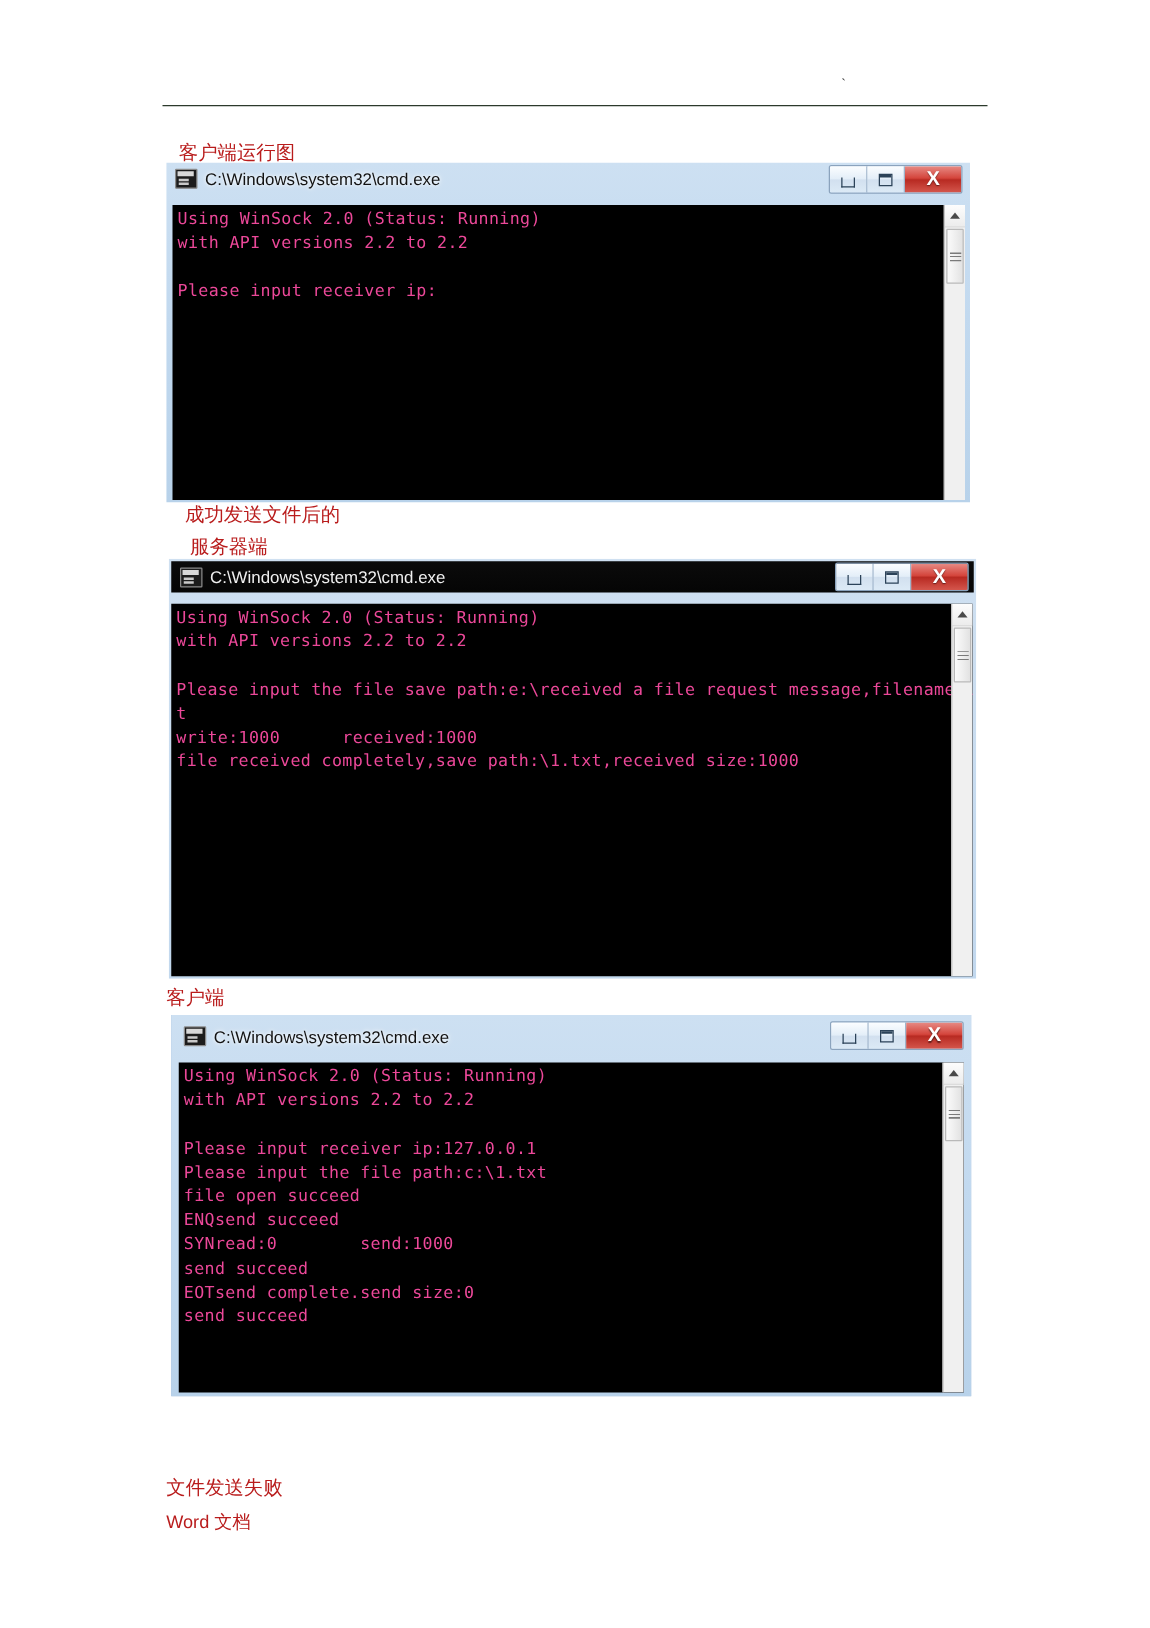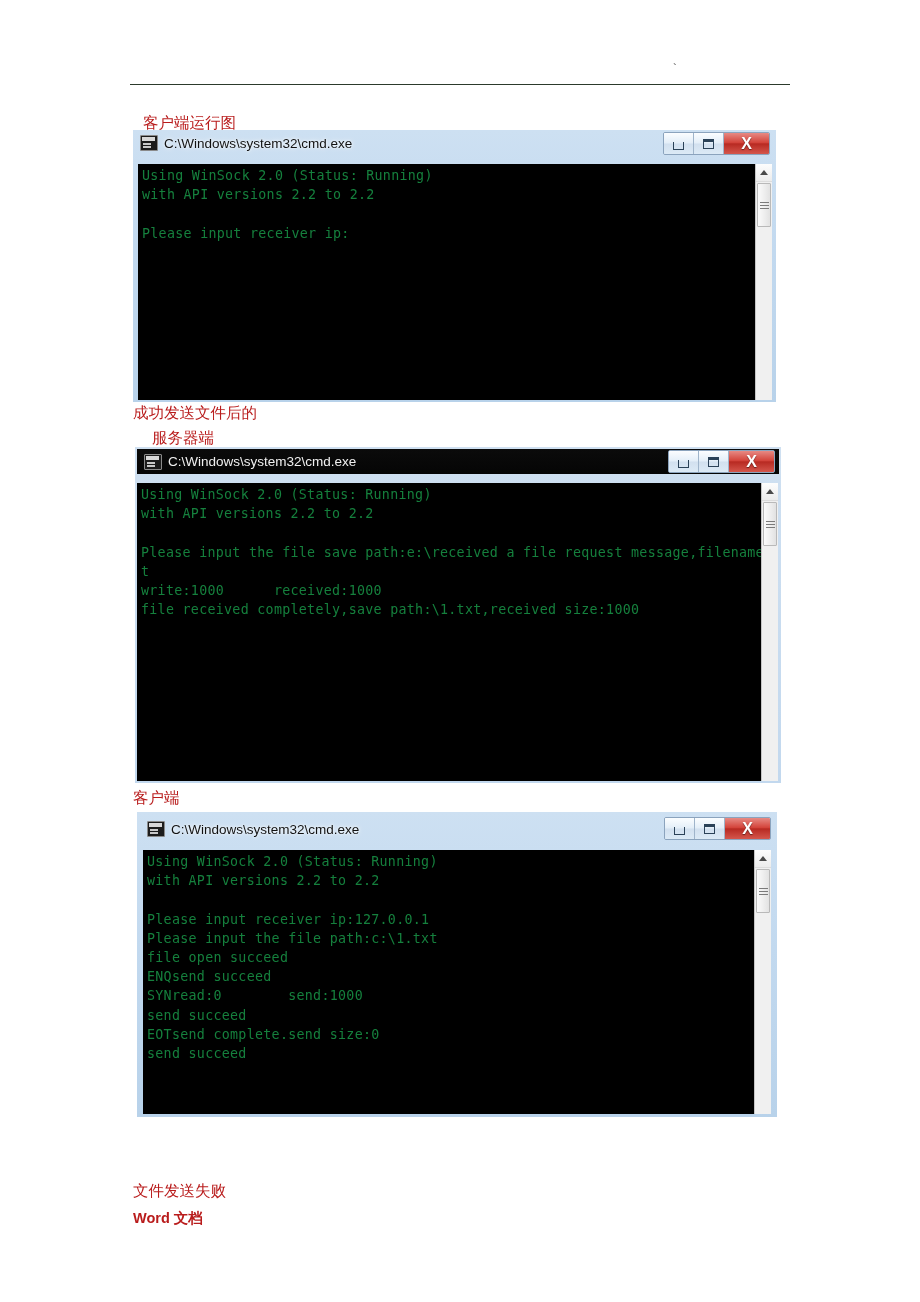--- a/index.html
+++ b/index.html
@@ -47,21 +47,20 @@
     position: absolute;
     color: #b91c1c;
     font-size: 15.5px;
     line-height: 20px;
     white-space: nowrap;
     font-family: "Liberation Serif", "DejaVu Serif", serif;
   }
   .doc-text.sans {
     font-family: "Liberation Sans", "DejaVu Sans", sans-serif;
     font-size: 14.5px;
-    font-weight: bold;
   }
 
   
   .console-win {
     position: absolute;
     box-sizing: border-box;
     overflow: hidden;
   }
 
   
@@ -195,21 +194,21 @@
     position: absolute;
     background: #000000;
     overflow: hidden;
   }
 
   .console-text {
     position: absolute;
     left: 4px;
     top: 2px;
     right: 0;
-    color: #15803d;
+    color: #ec4899;
     font-family: "DejaVu Sans Mono", "Liberation Mono", monospace;
     font-size: 13.3px;
     line-height: 19.2px;
     white-space: pre;
     letter-spacing: 0.3px;
   }
 
   
   .vscroll {
     position: absolute;
@@ -301,21 +300,21 @@
           <span class="tri-up"></span>
         </div>
         <div class="thumb">
           <span class="grip"></span>
         </div>
         <div class="track"></div>
       </div>
     </div>
   </div>
 
-  <div class="doc-text" style="left:133px; top:403px;">成功发送文件后的</div>
+  <div class="doc-text" style="left:148px; top:403px;">成功发送文件后的</div>
   <div class="doc-text" style="left:152px; top:428px;">服务器端</div>
 
   <div class="console-win" style="left:135px; top:447px; width:646px; height:336px;">
     <div class="win-frame" style="background:linear-gradient(180deg,#cfe0f1 0%,#c2d8ee 100%);"></div>
 
     <div class="titlebar dark" style="left:2px; right:2px; top:2px; height:25px;">
       <span class="cmd-icon"></span>
       <span class="win-title">C:\Windows\system32\cmd.exe</span>
     </div>
 

